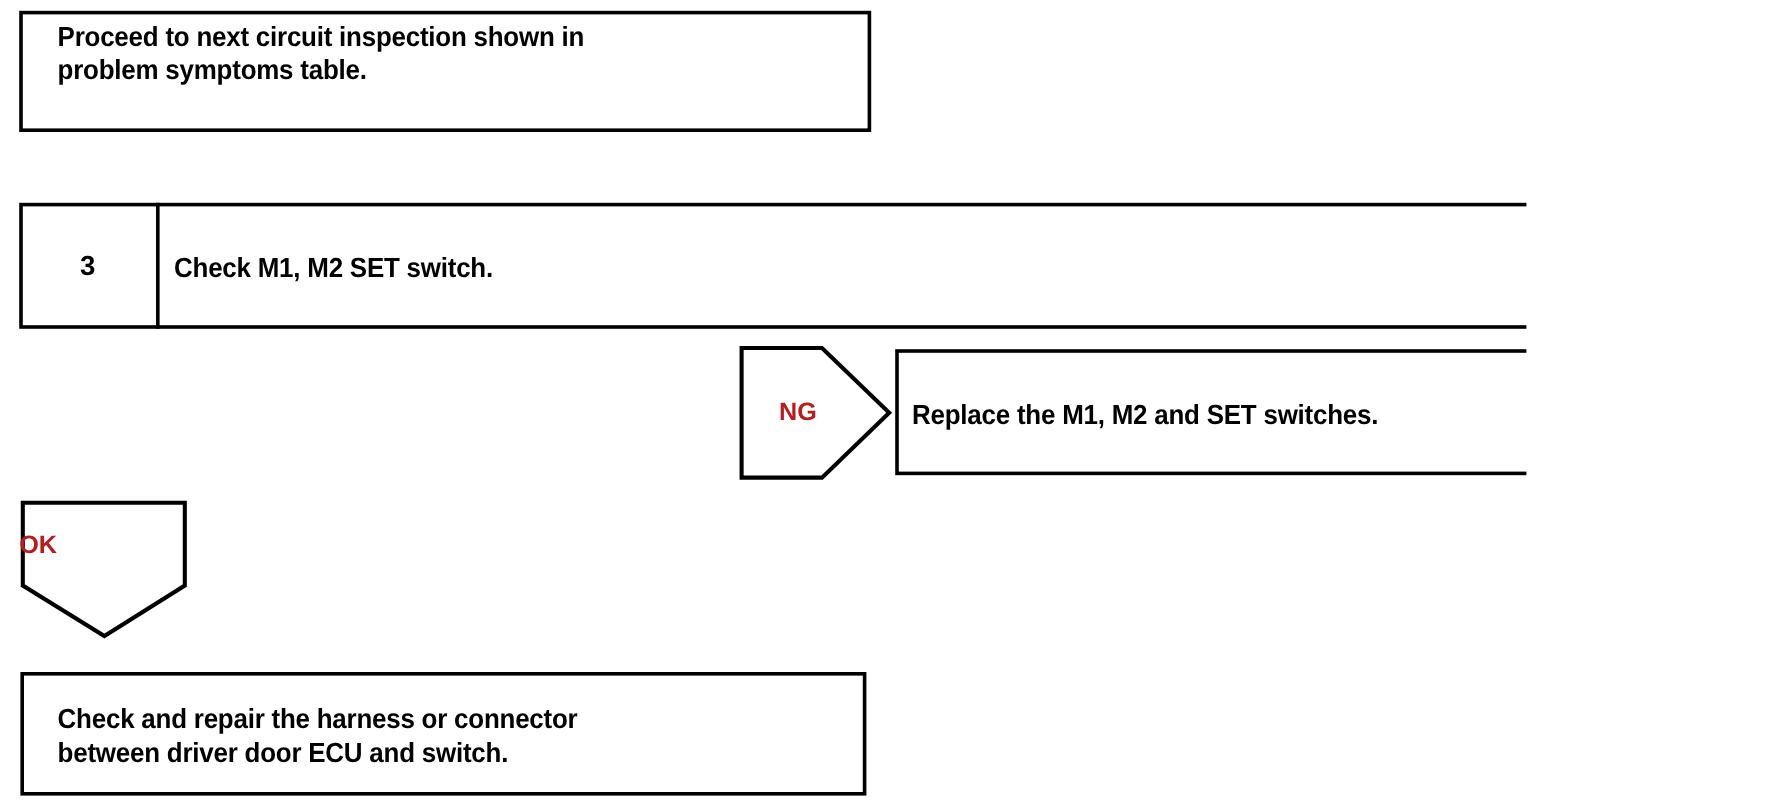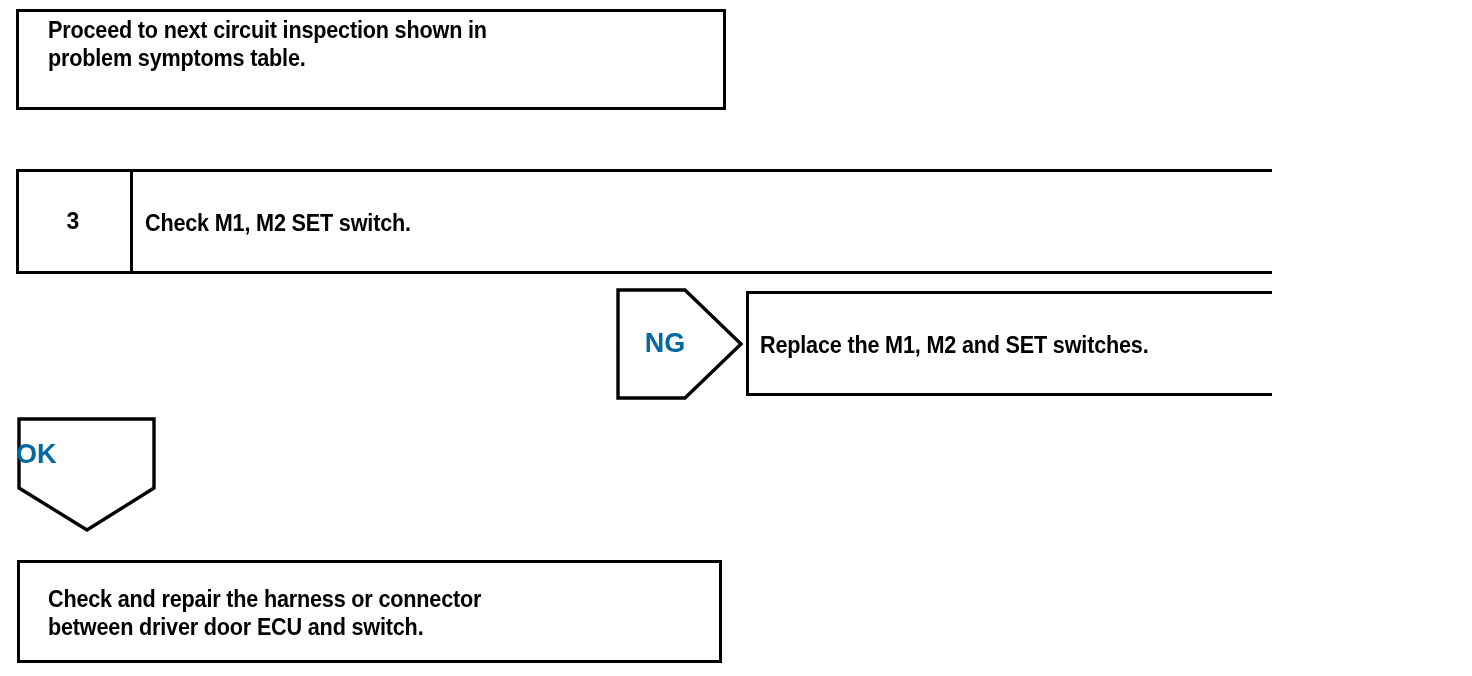--- a/index.html
+++ b/index.html
@@ -58,23 +58,23 @@
   
   .arrow-wrap {
     position: absolute;
   }
   .arrow-wrap svg {
     display: block;
   }
   .arrow-label {
     position: absolute;
     font-weight: bold;
-    font-size: 27px;
+    font-size: 21px;
     line-height: 23px;
-    color: #0369a1;
+    color: #b91c1c;
     letter-spacing: 0px;
   }
 </style>
 </head>
 <body>
 
 <div id="canvas">
 
   <div class="flowbox" style="left:16px; top:9px; width:710px; height:101px;">
   </div>

